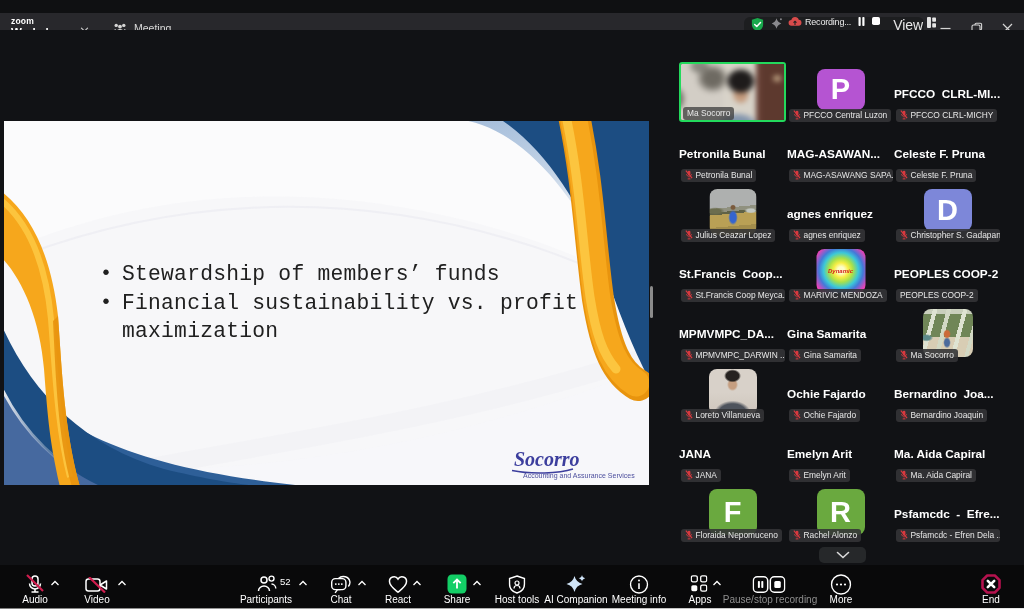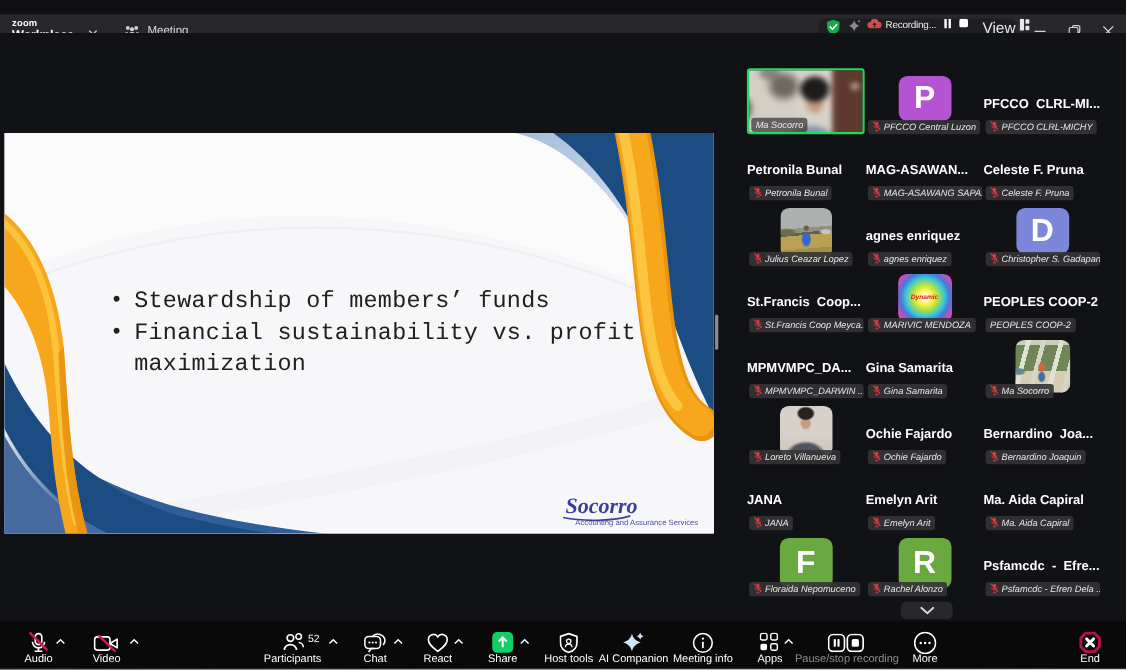--- a/index.html
+++ b/index.html
@@ -35,21 +35,21 @@
   #bullets .b:before { content:"•"; position:absolute; left:0; font-size:20px; }
   #logo { position:absolute; left:505px; top:325px; }
 
   #scrollthumb { position:absolute; left:650px; top:256px; width:3px; height:32px; background:#8b8b8b; border-radius:2px; }
 
   
   .tile { position:absolute; width:107px; height:60px; }
   .nm { position:absolute; left:0; right:0; top:25px; text-align:left; color:#fff;
     font-size:11.8px; font-weight:bold; letter-spacing:0; white-space:nowrap; }
   .tag { position:absolute; left:2px; bottom:0; height:13.5px; background:rgba(52,52,54,.9);
-    border-radius:3px; display:flex; align-items:center; padding:0 4px; color:#e8e8e8; font-size:8.4px; white-space:nowrap; max-width:104px; overflow:hidden;font-style:italic; }
+    border-radius:3px; display:flex; align-items:center; padding:0 4px; color:#e8e8e8; font-size:8.4px; white-space:nowrap; max-width:104px; overflow:hidden; }
   .tag svg { margin-right:2.5px; flex:none; width:8px; height:10px; }
   .avat { position:absolute; left:50%; transform:translateX(-50%); top:7px; width:48px; height:44px;
     border-radius:8px; display:flex; align-items:center; justify-content:center;
     color:#fff; font-size:29px; font-weight:bold; }
   #vid1 { border:2px solid #23d95c; border-radius:3px; overflow:hidden; }
   #chevdn { position:absolute; left:819px; top:547px; width:47px; height:16px; background:#26282a; border-radius:5px;
     display:flex; align-items:center; justify-content:center; }
 
   
   #toolbar { position:absolute; left:0; top:565px; width:1024px; height:44px; background:#09090a; }

